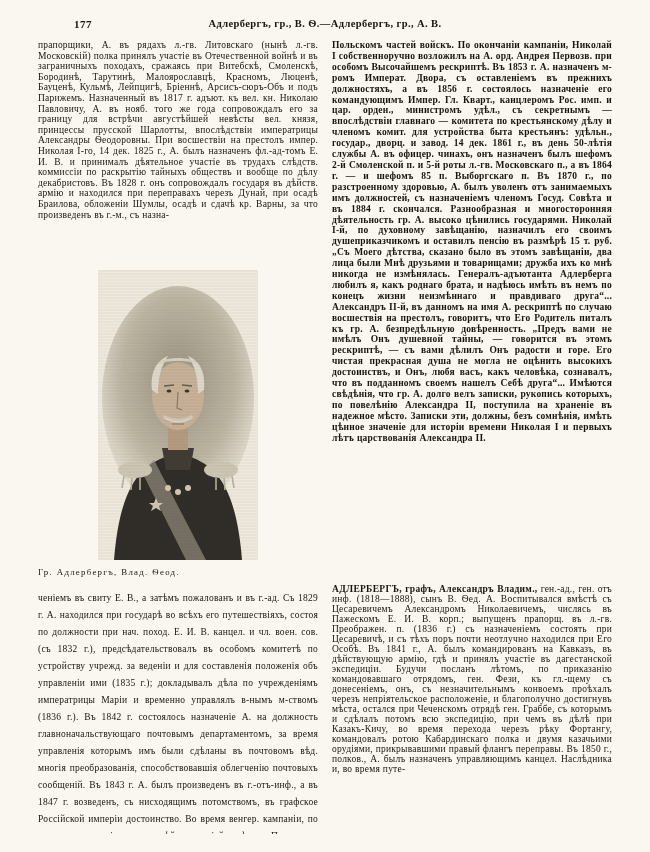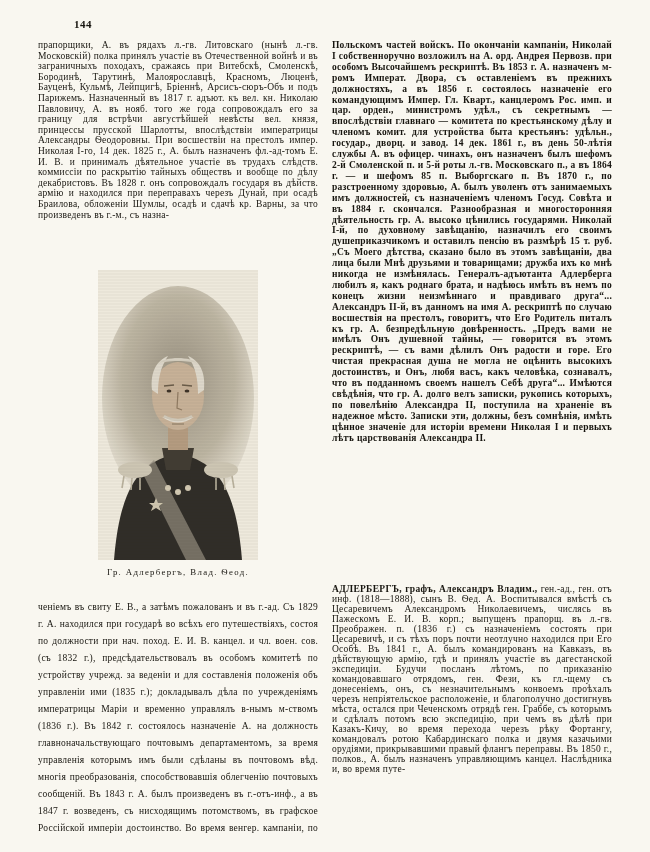--- a/index.html
+++ b/index.html
@@ -85,34 +85,35 @@
   }
   .portrait-frame {
     display: inline-block;
     width: 160px;
     height: 290px;
     line-height: 0;
   }
   .portrait-caption {
     display: block;
     margin-top: 5px;
-    margin-bottom: 22px;
+    margin-bottom: 13px;
     font-size: 8.8px;
     letter-spacing: 1.3px;
-    text-align: center;
+    text-align: left;
     line-height: 10px;
   }
 </style>
 </head>
 <body>
 
 <div class="page">
 
   <header class="page-header">
-    <span class="page-number">144</span>
+    <span class="page-number">177</span>
+    <span class="running-head">Адлербергъ, гр., В. Ѳ.—Адлербергъ, гр., А. В.</span>
   </header>
 
   <div class="col col-left">
     <div class="text-block block-lt">прапорщики, А. въ рядахъ л.-гв. Литовскаго (нынѣ л.-гв. Московскій) полка принялъ участіе въ Отечественной войнѣ и въ заграничныхъ походахъ, сражаясь при Витебскѣ, Смоленскѣ, Бородинѣ, Тарутинѣ, Малоярославцѣ, Красномъ, Люценѣ, Бауценѣ, Кульмѣ, Лейпцигѣ, Бріеннѣ, Арсисъ-сюръ-Объ и подъ Парижемъ. Назначенный въ 1817 г. адъют. къ вел. кн. Николаю Павловичу, А. въ нояб. того же года сопровождалъ его за границу для встрѣчи августѣйшей невѣсты вел. князя, принцессы прусской Шарлотты, впослѣдствіи императрицы Александры Ѳеодоровны. При восшествіи на престолъ импер. Николая I-го, 14 дек. 1825 г., А. былъ назначенъ фл.-ад-томъ Е. И. В. и принималъ дѣятельное участіе въ трудахъ слѣдств. коммиссіи по раскрытію тайныхъ обществъ и вообще по дѣлу декабристовъ. Въ 1828 г. онъ сопровождалъ государя въ дѣйств. армію и находился при переправахъ черезъ Дунай, при осадѣ Браилова, обложеніи Шумлы, осадѣ и сдачѣ кр. Варны, за что произведенъ въ г.-м., съ назна-</div>
 
     <figure class="portrait-figure">
       <span class="portrait-frame">
         <svg viewBox="0 0 160 290" width="160" height="290" role="img">
           <defs>
             <radialGradient id="vig" cx="50%" cy="42%" r="62%">

